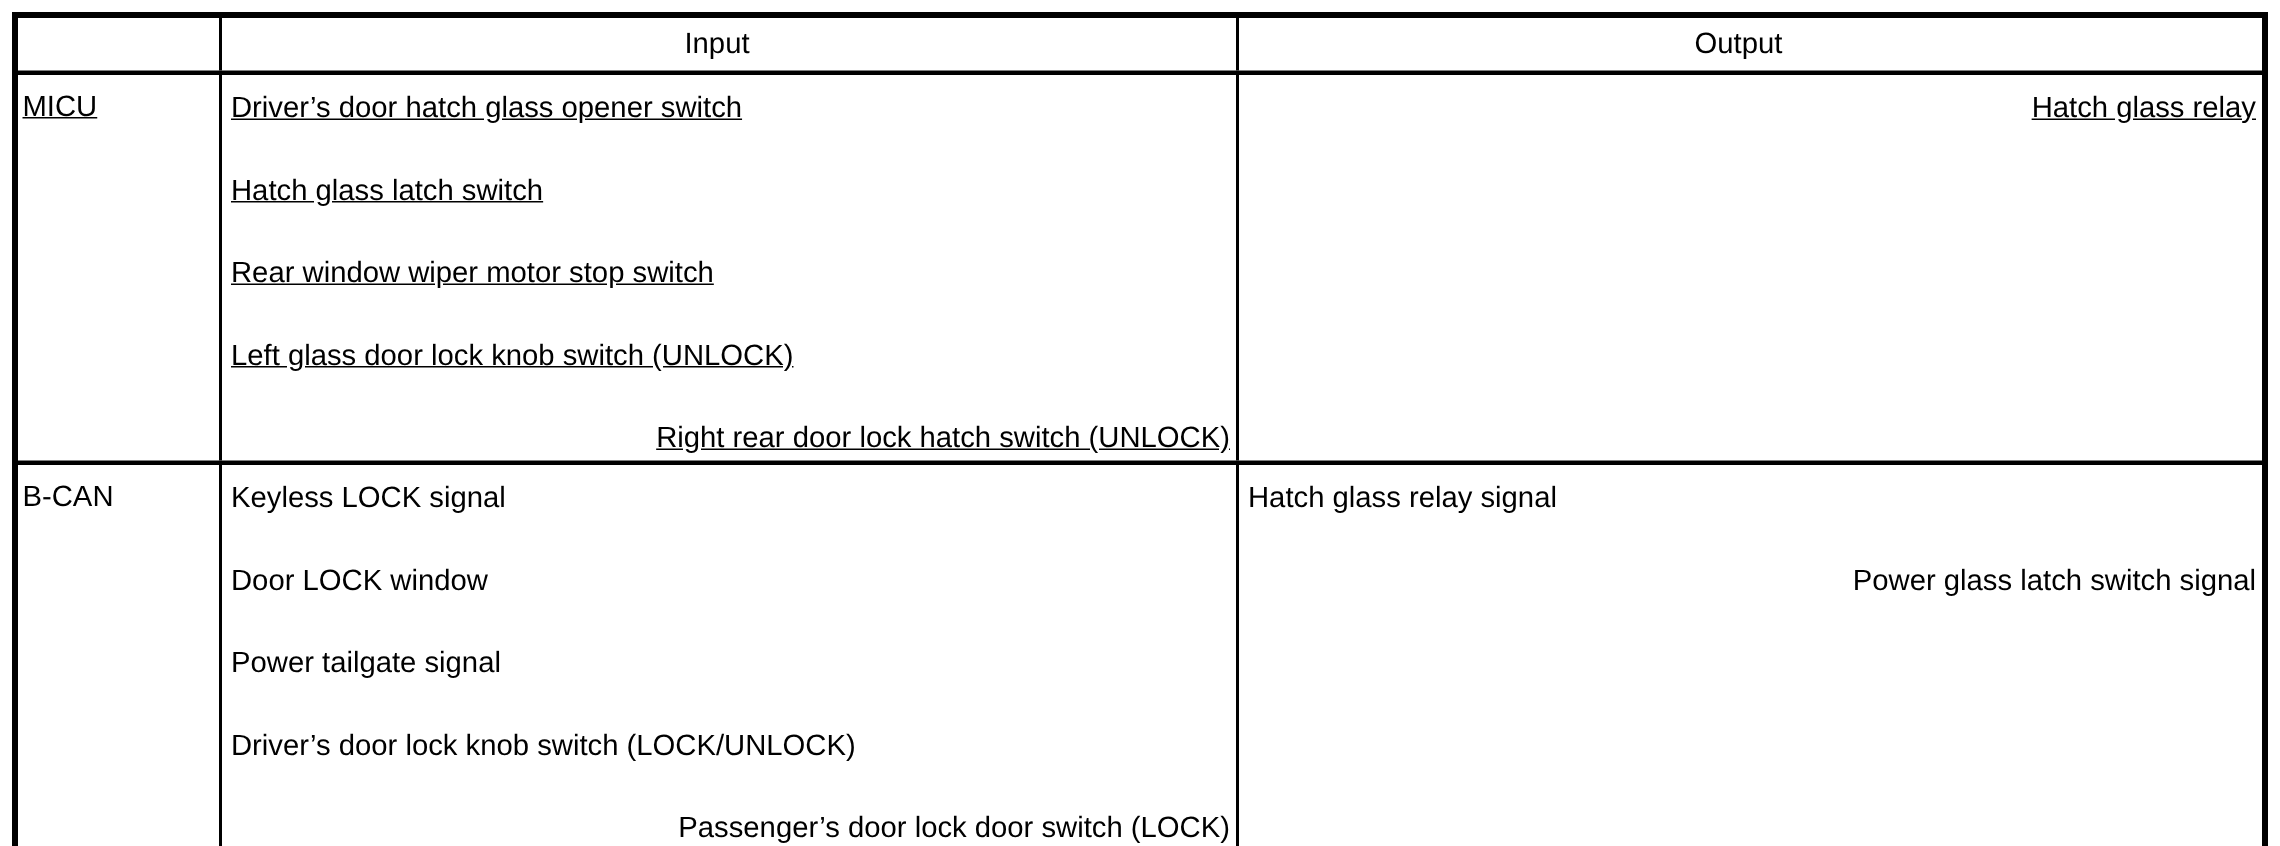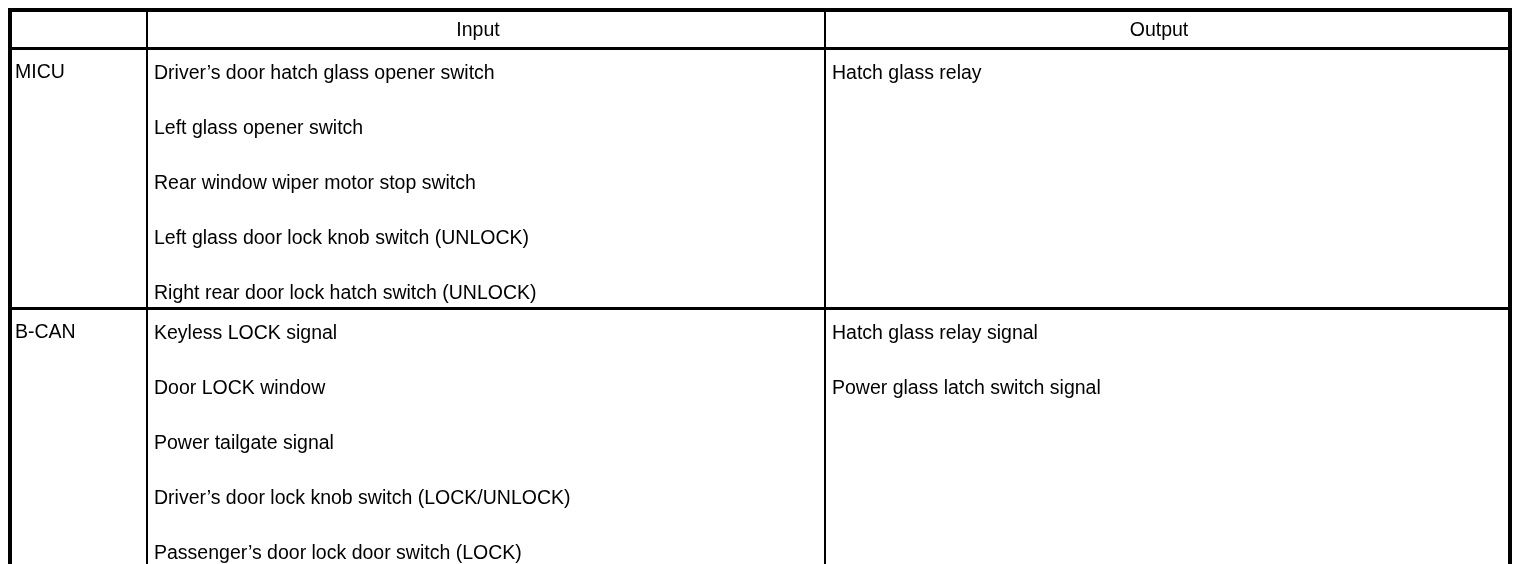--- a/index.html
+++ b/index.html
@@ -38,36 +38,36 @@
   }
   tr.header-row td {
     border-bottom: 3px solid #000000;
     text-align: center;
     vertical-align: middle;
     height: 30px;
     font-size: 19.5px;
     padding: 2px 16px 3px 0;
   }
   tr.data-row-micu td { border-bottom: 3px solid #000000; }
-  tr.data-row-micu { height: 260px; }
+  tr.data-row-micu { height: 260px; text-decoration: underline; }
   td.label-cell {
     padding: 10px 2px 0 3px;
     vertical-align: top;
   }
   td.list-cell {
     padding: 10px 4px 0 6px;
     vertical-align: top;
   }
   .item {
     line-height: 24px;
     margin: 0 0 31px 0;
     white-space: nowrap;
     overflow: hidden;
   }
-  .item:last-child { margin-bottom: 0; }
+  .item:last-child { margin-bottom: 0; text-align: right; }
 </style>
 </head>
 <body>
 
 <div class="page">
   <table class="io-table">
     <colgroup>
       <col class="c1">
       <col class="c2">
       <col class="c3">
@@ -75,21 +75,21 @@
     <tbody>
       <tr class="header-row">
         <td></td>
         <td>Input</td>
         <td>Output</td>
       </tr>
       <tr class="data-row-micu">
         <td class="label-cell">MICU</td>
         <td class="list-cell">
           <div class="item">Driver’s door hatch glass opener switch</div>
-          <div class="item">Left glass opener switch</div>
+          <div class="item">Hatch glass latch switch</div>
           <div class="item">Rear window wiper motor stop switch</div>
           <div class="item">Left glass door lock knob switch (UNLOCK)</div>
           <div class="item">Right rear door lock hatch switch (UNLOCK)</div>
         </td>
         <td class="list-cell">
           <div class="item">Hatch glass relay</div>
         </td>
       </tr>
       <tr class="data-row-bcan">
         <td class="label-cell">B-CAN</td>

